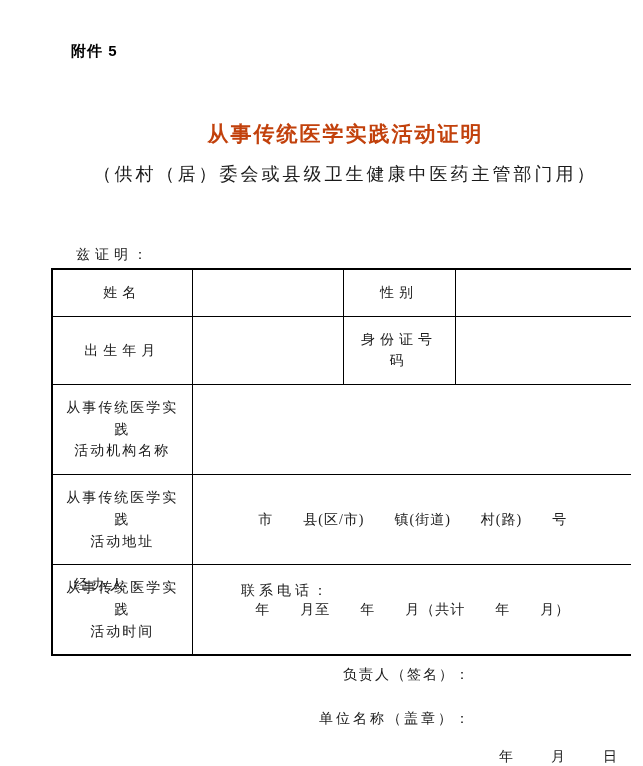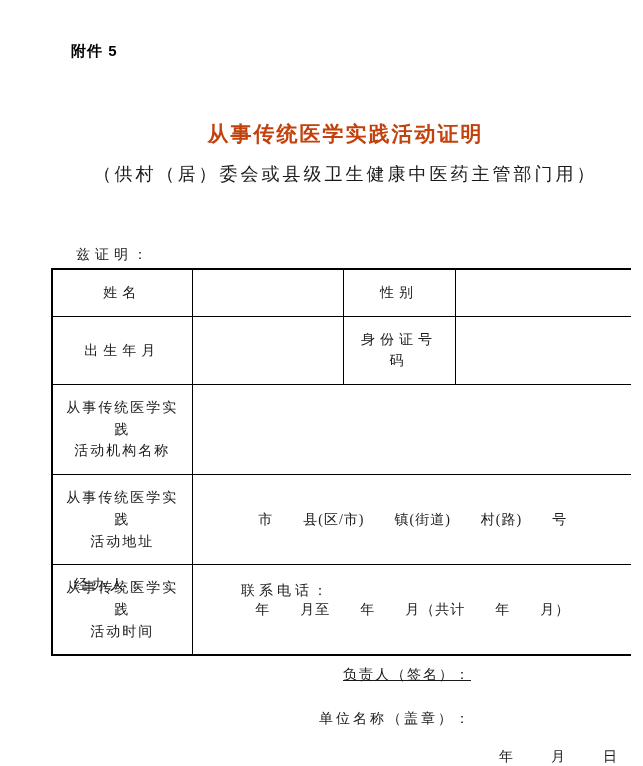--- a/index.html
+++ b/index.html
@@ -69,21 +69,21 @@
   .lbl-long  { letter-spacing: 2px; }
   .val-line  { letter-spacing: 1px; }
   tr.r1 { height: 43px; }
   tr.r2 { height: 42px; }
   tr.r3 { height: 65px; }
   tr.r4 { height: 67px; }
   tr.r5 { height: 53px; }
   .footer-line { position: absolute; font-size: 14px; color: #1a1a1a; }
   .handler { left: 38px;  top: 540px; letter-spacing: 4px; }
   .phone   { left: 205px; top: 540px; letter-spacing: 4px; margin-top: 6px; }
-  .signer  { left: 307px; top: 630px; letter-spacing: 2px; text-decoration: underline; }
+  .signer  { left: 307px; top: 630px; letter-spacing: 2px; }
   .seal    { left: 283px; top: 674px; letter-spacing: 3px; }
   .date    { left: 463px; top: 712px; letter-spacing: 12px; }
 </style>
 </head>
 <body>
 
 <div class="page">
 
   <div class="attachment">附件 5</div>
 

